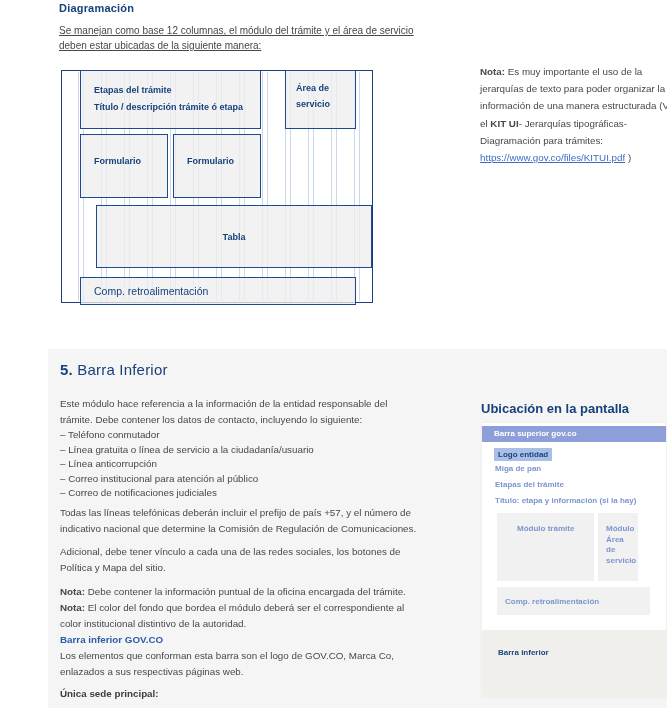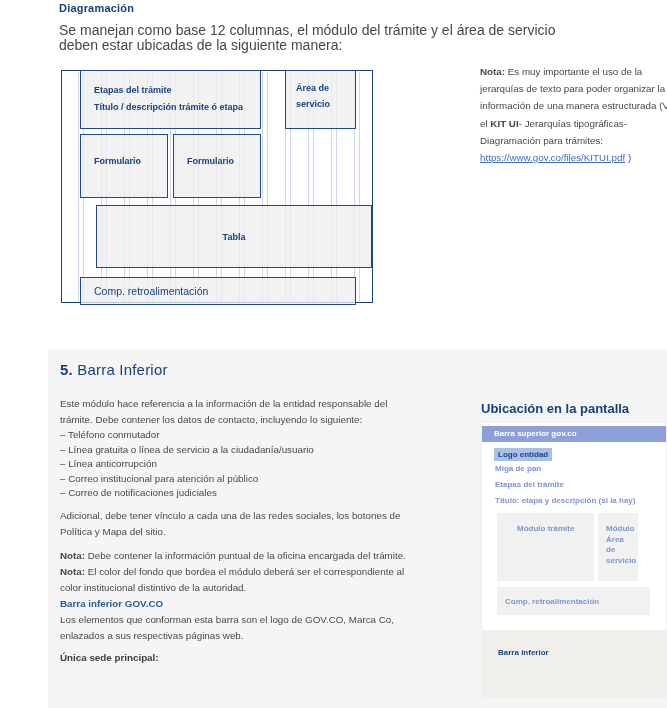--- a/index.html
+++ b/index.html
@@ -6,21 +6,21 @@
     --navy:#16417c; --text:#45484c; --link:#3b6cc5; --bar-blue:#8c9fd9;
     --panel-blue:#7d95cf; --highlight:#a9bfe5; --section-bg:#f5f5f5;
     --guide:#ccd7ea; --box-border:#1d4a8c; --mockup-fill:#f1f1f1; --mfooter-bg:#f0efec;
   }
   *{margin:0;padding:0;box-sizing:border-box;}
   body{font-family:"Liberation Sans",sans-serif;background:#fff;}
   .page{position:relative;width:667px;height:708px;background:#fff;overflow:hidden;margin-left:48px;}
 
   
   .h1{position:absolute;left:11px;top:2px;font-size:11px;font-weight:bold;color:var(--navy);letter-spacing:.2px;}
-  .intro{position:absolute;left:11px;top:23px;font-size:14px;line-height:15px;color:var(--text);white-space:pre-line;}
+  .intro{position:absolute;left:11px;top:23px;font-size:10px;line-height:15px;color:var(--text);white-space:pre-line;text-decoration:underline;}
 
   .diagram{position:absolute;left:13px;top:70px;width:312px;height:233px;border:1.5px solid var(--navy);}
   .guides{position:absolute;left:16px;right:1px;top:1px;bottom:1px;
     background:repeating-linear-gradient(90deg,var(--guide) 0,var(--guide) 1px,transparent 1px,transparent 5px,var(--guide) 5px,var(--guide) 6px,transparent 6px,transparent 23px);}
   .dbox{position:absolute;border:1px solid var(--box-border);background:rgba(238,238,238,.78);color:var(--navy);}
   .dbox .lbl{font-size:9px;font-weight:bold;white-space:nowrap;}
   .b-etapas{left:18px;top:-1px;width:181px;height:59px;padding:11px 0 0 13px;}
   .b-etapas .lbl{display:block;line-height:17px;}
   .b-area{left:223px;top:-1px;width:71px;height:59px;padding:9px 0 0 10px;}
   .b-area .lbl{white-space:pre-line;line-height:16px;display:block;}
@@ -103,38 +103,40 @@
     <div class="h2"><span class="num">5.</span><span class="ttl"> Barra Inferior</span></div>
 
     <div class="col">
       <div class="para">Este módulo hace referencia a la información de la entidad responsable del
 trámite. Debe contener los datos de contacto, incluyendo lo siguiente:</div>
       <div class="list">– Teléfono conmutador
 – Línea gratuita o línea de servicio a la ciudadanía/usuario
 – Línea anticorrupción
 – Correo institucional para atención al público
 – Correo de notificaciones judiciales</div>
+      <div class="para mt4">Todas las líneas telefónicas deberán incluir el prefijo de país +57, y el número de
+indicativo nacional que determine la Comisión de Regulación de Comunicaciones.</div>
       <div class="para mt7">Adicional, debe tener vínculo a cada una de las redes sociales, los botones de
 Política y Mapa del sitio.</div>
       <div class="para mt8"><b>Nota:</b><span> Debe contener la información puntual de la oficina encargada del trámite.
 </span><b>Nota:</b><span> El color del fondo que bordea el módulo deberá ser el correspondiente al
 color institucional distintivo de la autoridad.</span></div>
       <div class="subhead">Barra inferior GOV.CO</div>
       <div class="para">Los elementos que conforman esta barra son el logo de GOV.CO, Marca Co,
 enlazados a sus respectivas páginas web.</div>
       <div class="bold-dark">Única sede principal:</div>
     </div>
 
     <div class="h3">Ubicación en la pantalla</div>
     <div class="card">
       <div class="cbar">Barra superior gov.co</div>
       <div class="clogo">Logo entidad</div>
       <div class="citem c-miga">Miga de pan</div>
       <div class="citem c-etapas">Etapas del trámite</div>
-      <div class="citem c-titulo">Título: etapa y descripción (si la hay)</div>
+      <div class="citem c-titulo">Título: etapa y información (si la hay)</div>
       <div class="mbox m-tramite">Módulo trámite</div>
       <div class="mbox m-area">Módulo
 Área
 de
 servicio</div>
       <div class="mbox m-comp">Comp. retroalimentación</div>
       <div class="mfooter">
           <span>Barra inferior</span>
         </div>
     </div>

